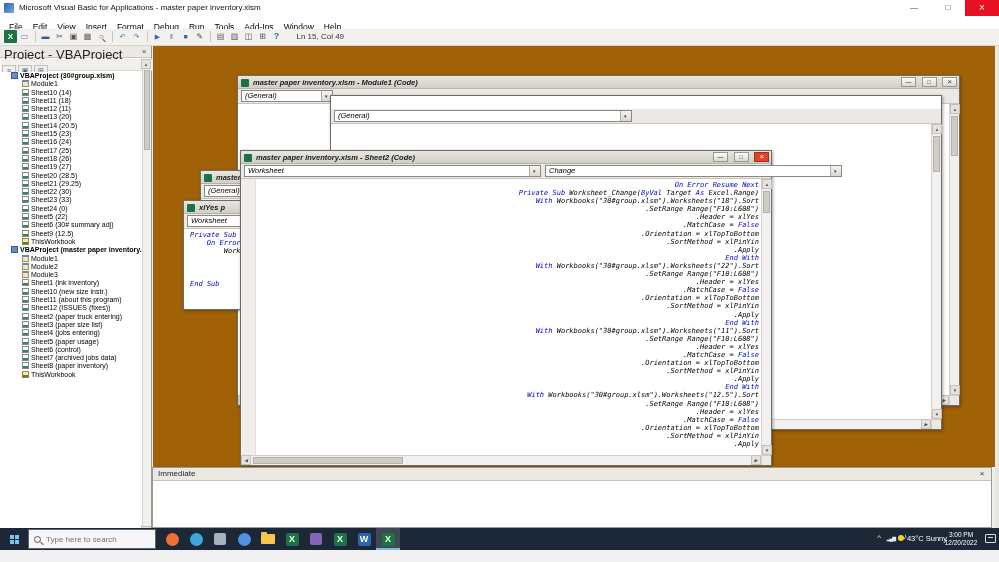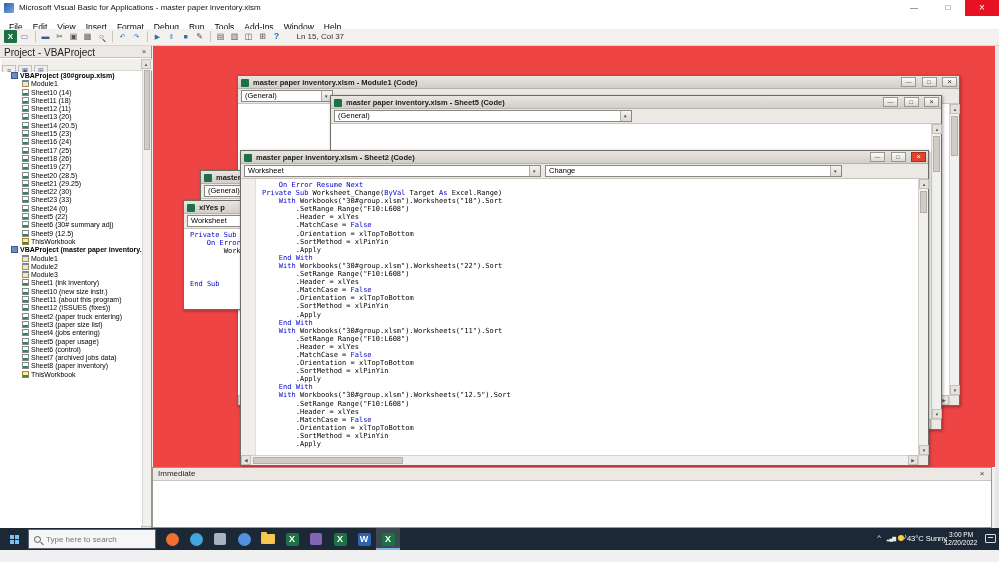--- a/index.html
+++ b/index.html
@@ -25,37 +25,37 @@
 .ico-excel{background:#1e7145;border-radius:1px;} .ico-excel .tbg{color:#fff;font-weight:bold;}
 .ico-form .tbg{color:#7a6ad8;}
 .ico-save .tbg{color:#385a96;}
 .ico-blue .tbg{color:#2e6fae;font-size:7px;}
 .ico-help .tbg{color:#2e6fae;font-weight:bold;font-size:9px;}
 .ico-find::after{content:"";position:absolute;right:2px;bottom:2px;width:4px;height:1px;background:#555;transform:rotate(45deg);}
 #lncol{display:inline-block;font-size:8px;color:#333;margin:0 8px;line-height:14px;vertical-align:top;}
 
 #project-panel{left:0;top:46px;width:152px;height:491px;background:#fff;border-right:1px solid #9a978f;}
 #pp-header{position:absolute;left:0;top:0;width:100%;height:12px;background:#ece9e4;border-bottom:1px solid #c6c3bd;}
-#pp-title{position:absolute;left:4px;top:1px;font-size:10px;color:#222;}
+#pp-title{position:absolute;left:4px;top:1px;font-size:13px;color:#222;}
 #pp-close{position:absolute;right:2px;top:1px;width:10px;height:10px;text-align:center;line-height:9px;font-size:8px;color:#444;}
 #pp-close::before{content:"×";}
 #pp-buttons{position:absolute;left:1px;top:13px;width:100%;height:12px;background:#f2f0ec;border-bottom:1px solid #dbd8d2;}
 .pp-btn{display:inline-block;width:14px;height:11px;margin:0 1px;background:#f0eeea;border:1px solid #c4c1bb;font-size:7px;line-height:9px;text-align:center;color:#3a5a90;}
 #tree{position:absolute;left:0;top:26px;width:143px;height:463px;background:#fff;overflow:hidden;}
 .tree-row{height:8.3px;line-height:8.3px;font-size:7px;white-space:nowrap;overflow:hidden;color:#000;}
 .tree-row.lvl0{padding-left:11px;font-weight:bold;}
 .tree-row.lvl1{padding-left:22px;}
 .tico{display:inline-block;width:7px;height:7px;margin-right:2px;vertical-align:-1px;}
 .tree-row.project .tico{background:#6c8cc8;border:1px solid #3a5a90;}
 .tree-row.module .tico{background:#efe7c2;border:1px solid #a09058;border-top:2px solid #6888b8;}
 .tree-row.sheet .tico{background:#fff;border:1px solid #888;box-shadow:inset 0 -2px 0 #2e8b57;}
 .tree-row.workbook .tico{background:#ffe9a8;border:1px solid #a08838;box-shadow:inset 0 -2px 0 #2e8b57;}
 #panel-scroll{position:absolute;right:0;top:13px;width:9px;height:477px;background:#f1f0ee;border-left:1px solid #d8d5d0;}
 
-#mdi{left:153px;top:46px;width:846px;height:421px;background:#ef4444;overflow:hidden;}
+#mdi{left:153px;top:46px;width:846px;height:421px;background:#a16207;overflow:hidden;font-style:italic;}
 #mdi-right-strip{left:995px;top:46px;width:4px;height:491px;background:#e8e6e2;}
 
 .vbwin{position:absolute;background:#fff;border:1px solid #6e6c66;box-shadow:1px 1px 3px rgba(0,0,0,.35);}
 .win-title{position:absolute;left:0;top:0;right:0;height:13px;background:linear-gradient(#e9e6e1,#d2cfc9);border-bottom:1px solid #b5b2ac;white-space:nowrap;overflow:hidden;}
 .win-title-text{position:absolute;left:15px;top:0;font-size:7.5px;font-weight:bold;line-height:13px;color:#1a1a1a;}
 .win-ico{position:absolute;left:3px;top:3px;width:8px;height:8px;background:#1e7145;border-radius:1px;box-shadow:inset 0 0 0 1px #fff0;}
 .win-btns{position:absolute;right:2px;top:1px;height:11px;white-space:nowrap;}
 .wb{display:inline-block;width:15px;height:10px;margin-left:1px;background:linear-gradient(#fdfdfd,#dcd9d4);border:1px solid #9a978f;font-size:6px;line-height:8px;text-align:center;color:#333;vertical-align:top;}
 .wb-min::before{content:"—";} .wb-max::before{content:"□";} .wb-close::before{content:"×";font-size:8px;}
 .wb.red{background:#e2422c;border-color:#a52f1f;color:#fff;}
@@ -76,21 +76,21 @@
 .sb-down{bottom:0;right:-1px;} .sb-down::before{content:"▼";}
 .sb-left{left:0;top:-1px;} .sb-left::before{content:"◀";}
 .sb-right{right:0;top:-1px;} .sb-right::before{content:"▶";}
 .sb-thumb{position:absolute;background:#cfccc6;border:1px solid #b3b0aa;}
 .corner{position:absolute;right:0;bottom:0;width:10px;height:10px;background:#ece9e4;border-left:1px solid #d4d1cc;border-top:1px solid #d4d1cc;}
 
 #win-module1{left:84px;top:29px;width:723px;height:331px;}
 #win-sheet5{left:177px;top:49px;width:612px;height:335px;}
 #win-left-a{left:47px;top:124px;width:150px;height:90px;}
 #win-left-b{left:30px;top:154px;width:152px;height:110px;}
-#win-sheet2{left:87px;top:104px;width:689px;height:316px;}
+#win-sheet2{left:87px;top:104px;width:532px;height:316px;text-align:right;}
 
 #immediate{left:152px;top:467px;width:840px;height:61px;background:#fff;border:1px solid #9a978f;}
 #imm-title{position:absolute;left:0;top:0;right:0;height:13px;background:#ece9e4;border-bottom:1px solid #c6c3bd;}
 #imm-title-text{position:absolute;left:5px;top:1px;font-size:8px;color:#222;}
 #imm-close{position:absolute;right:4px;top:1px;width:10px;height:10px;font-size:8px;line-height:9px;text-align:center;color:#333;}
 #imm-close::before{content:"×";}
 #imm-scroll{left:152px;top:528px;width:840px;height:10px;background:#f1f0ee;border:1px solid #d4d1cc;}
 
 #taskbar{left:0;top:528px;width:999px;height:22px;background:#1c2836;}
 #start-btn{left:0;top:0;width:28px;height:22px;display:flex;align-items:center;justify-content:center;}
@@ -135,21 +135,21 @@
   </div>
 
   <div class="abs" id="menubar">
     
   <span class="menu-item">File</span><span class="menu-item">Edit</span><span class="menu-item">View</span><span class="menu-item">Insert</span><span class="menu-item">Format</span><span class="menu-item">Debug</span><span class="menu-item">Run</span><span class="menu-item">Tools</span><span class="menu-item">Add-Ins</span><span class="menu-item">Window</span><span class="menu-item">Help</span></div>
 
   <div class="abs" id="toolbar">
     <span id="tb-icons">
       
     <span class="tbi ico-excel"><span class="tbg">X</span></span><span class="tbi ico-form"><span class="tbg">▭</span></span><span class="tbi sep"><span class="tbg"></span></span><span class="tbi ico-save"><span class="tbg">▬</span></span><span class="tbi ico-plain"><span class="tbg">✂</span></span><span class="tbi ico-plain"><span class="tbg">▣</span></span><span class="tbi ico-plain"><span class="tbg">▦</span></span><span class="tbi ico-find"><span class="tbg">○</span></span><span class="tbi sep"><span class="tbg"></span></span><span class="tbi ico-blue"><span class="tbg">↶</span></span><span class="tbi ico-blue"><span class="tbg">↷</span></span><span class="tbi sep"><span class="tbg"></span></span><span class="tbi ico-blue"><span class="tbg">▶</span></span><span class="tbi ico-blue"><span class="tbg">‖</span></span><span class="tbi ico-blue"><span class="tbg">■</span></span><span class="tbi ico-plain"><span class="tbg">✎</span></span><span class="tbi sep"><span class="tbg"></span></span><span class="tbi ico-plain"><span class="tbg">▤</span></span><span class="tbi ico-plain"><span class="tbg">▥</span></span><span class="tbi ico-plain"><span class="tbg">◫</span></span><span class="tbi ico-plain"><span class="tbg">⊞</span></span><span class="tbi ico-help"><span class="tbg">?</span></span></span>
-    <span id="lncol">Ln 15, Col 37</span>
+    <span id="lncol">Ln 15, Col 49</span>
   </div>
 
   <div class="abs" id="project-panel">
     <div id="pp-header">
       <span id="pp-title">Project - VBAProject</span>
       <span id="pp-close"></span>
     </div>
     <div id="pp-buttons">
       
     <span class="pp-btn">≡</span><span class="pp-btn">▣</span><span class="pp-btn">⊞</span></div>
@@ -226,29 +226,20 @@
       </div>
       <div class="hscroll">
         <span class="sb-btn sb-left"></span>
         <span class="sb-btn sb-right"></span>
         <span class="sb-thumb" style="top:1px;bottom:1px;left:12px;width:120px;"></span>
       </div>
       <div class="corner"></div>
     </div>
 
     <div class="vbwin" id="win-sheet5">
-      <div class="win-title">
-        <span class="win-ico"></span>
-        <span class="win-title-text">master paper inventory.xlsm - Sheet5 (Code)</span>
-        <span class="win-btns">
-          <span class="wb wb-min"></span>
-          <span class="wb wb-max"></span>
-          <span class="wb wb-close"></span>
-        </span>
-      </div>
       <div class="win-combos">
         <div class="combo" style="left:3px;width:298px;">
           <span class="combo-text">(General)</span>
           <span class="combo-btn"></span>
         </div>
       </div>
       <div class="win-body"></div>
       <div class="vscroll">
         <span class="sb-btn sb-up"></span>
         <span class="sb-btn sb-down"></span>

